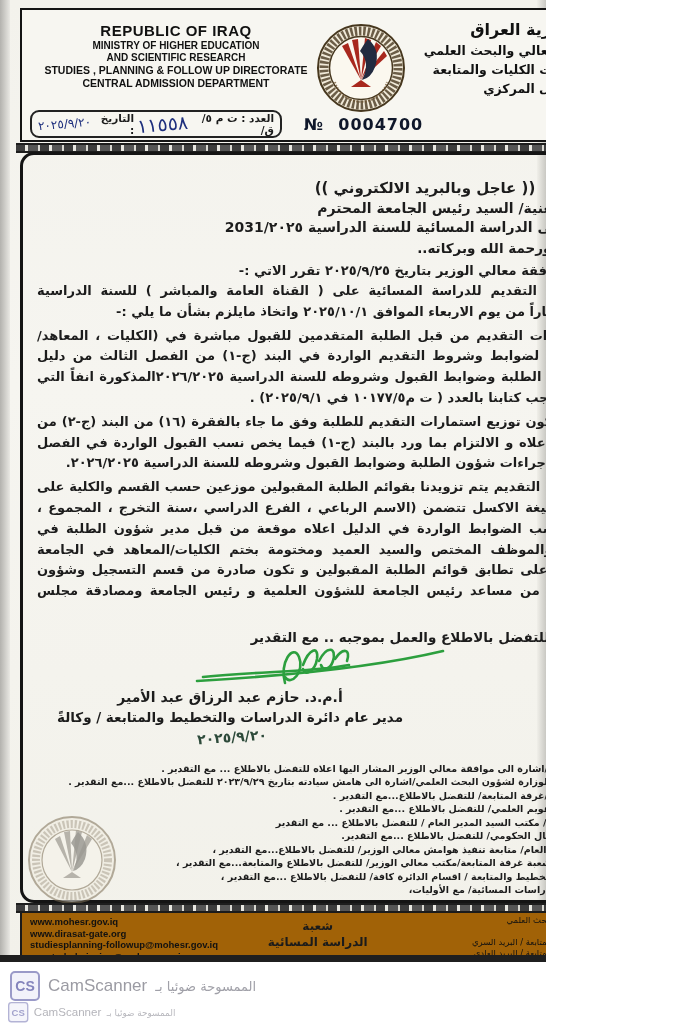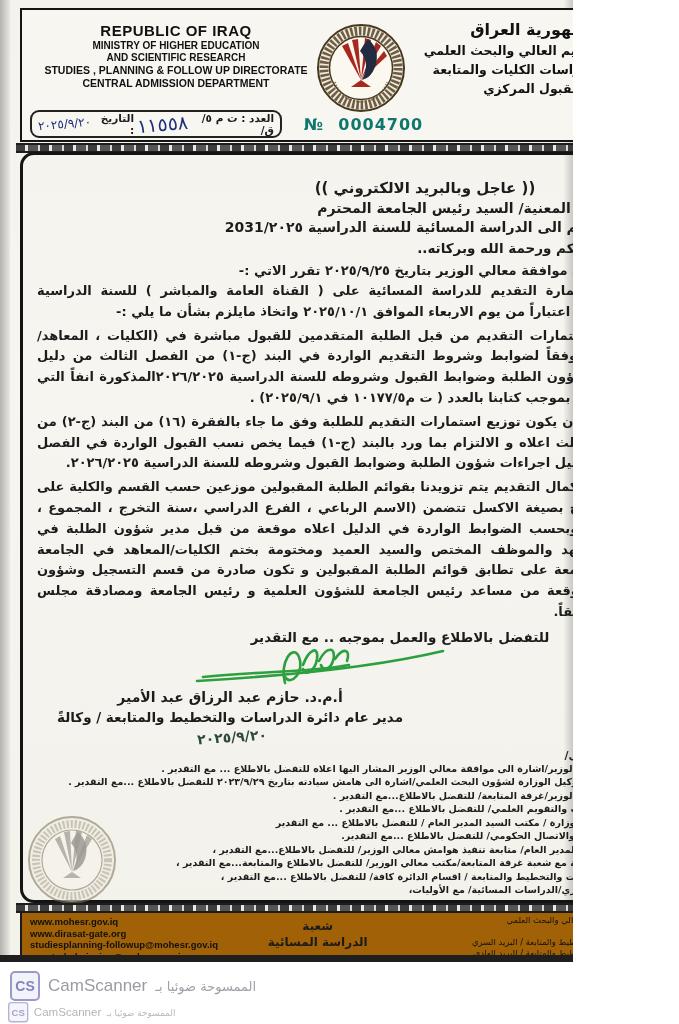--- a/index.html
+++ b/index.html
@@ -1,17 +1,17 @@
 <!DOCTYPE html>
 <html lang="ar"><head>
 <meta charset="utf-8">
 <style>
   html,body{margin:0;padding:0;background:#ffffff;}
   .page{position:relative;width:546px;height:1024px;overflow:hidden;
-        font-family:"DejaVu Sans",sans-serif;color:#1b1b1b;background:#ffffff;padding-left:27px;}
+        font-family:"DejaVu Sans",sans-serif;color:#1b1b1b;background:#ffffff;}
   .paper{position:absolute;left:0;top:0;width:679px;height:962px;
          background:linear-gradient(180deg,#f3f2ec 0%,#f6f5f0 40%,#f2f1ea 100%);}
   .edge-left{position:absolute;left:0;top:0;width:10px;height:962px;
              background:linear-gradient(90deg,#b3b2ae,#e9e8e3);}
   .edge-right{position:absolute;right:0;top:0;width:9px;height:962px;
               background:linear-gradient(270deg,#c9c8c3,#f0efe9);}
 
   
   .header-box{position:absolute;left:20px;top:8px;width:640px;height:134px;
               border:2px solid #141414;box-sizing:border-box;background:#f7f6f1;}
@@ -25,21 +25,21 @@
   .ar-l1{font-size:16px;margin-bottom:4px;}
   .ar-l2,.ar-l3,.ar-l4{font-size:12.5px;margin-top:4px;}
   .emblem{position:absolute;left:293px;top:12px;}
   .ref-box{position:absolute;left:8px;top:100px;width:252px;height:28px;
            border:2px solid #222;border-radius:9px;box-sizing:border-box;
            direction:rtl;display:flex;align-items:center;gap:3px;
            padding:0 6px;font-size:10.5px;font-weight:bold;background:#f7f6f1;}
   .hand{font-weight:normal;color:#1e2f7d;transform:rotate(-5deg);display:inline-block;}
   .hand-num{font-size:19px;letter-spacing:1px;}
   .hand-date{font-size:12px;letter-spacing:.5px;}
-  .serial{position:absolute;left:282px;top:105px;color:#0f766e;font-size:16px;
+  .serial{position:absolute;left:282px;top:105px;color:#0f172a;font-size:16px;
           font-weight:bold;letter-spacing:1px;font-family:"DejaVu Sans",sans-serif;}
   .serial .no-sign{margin-right:14px;}
 
   
   .band{position:absolute;left:16px;width:648px;height:6px;
         border-top:2px solid #1d1d1d;border-bottom:2px solid #1d1d1d;
         background:repeating-linear-gradient(90deg,#3c3c3c 0 9px,#e8e7e1 9px 12px,#555 12px 22px,#d9d8d2 22px 24px);}
   .band1{top:143px;}
   .band2{top:903px;}
 

